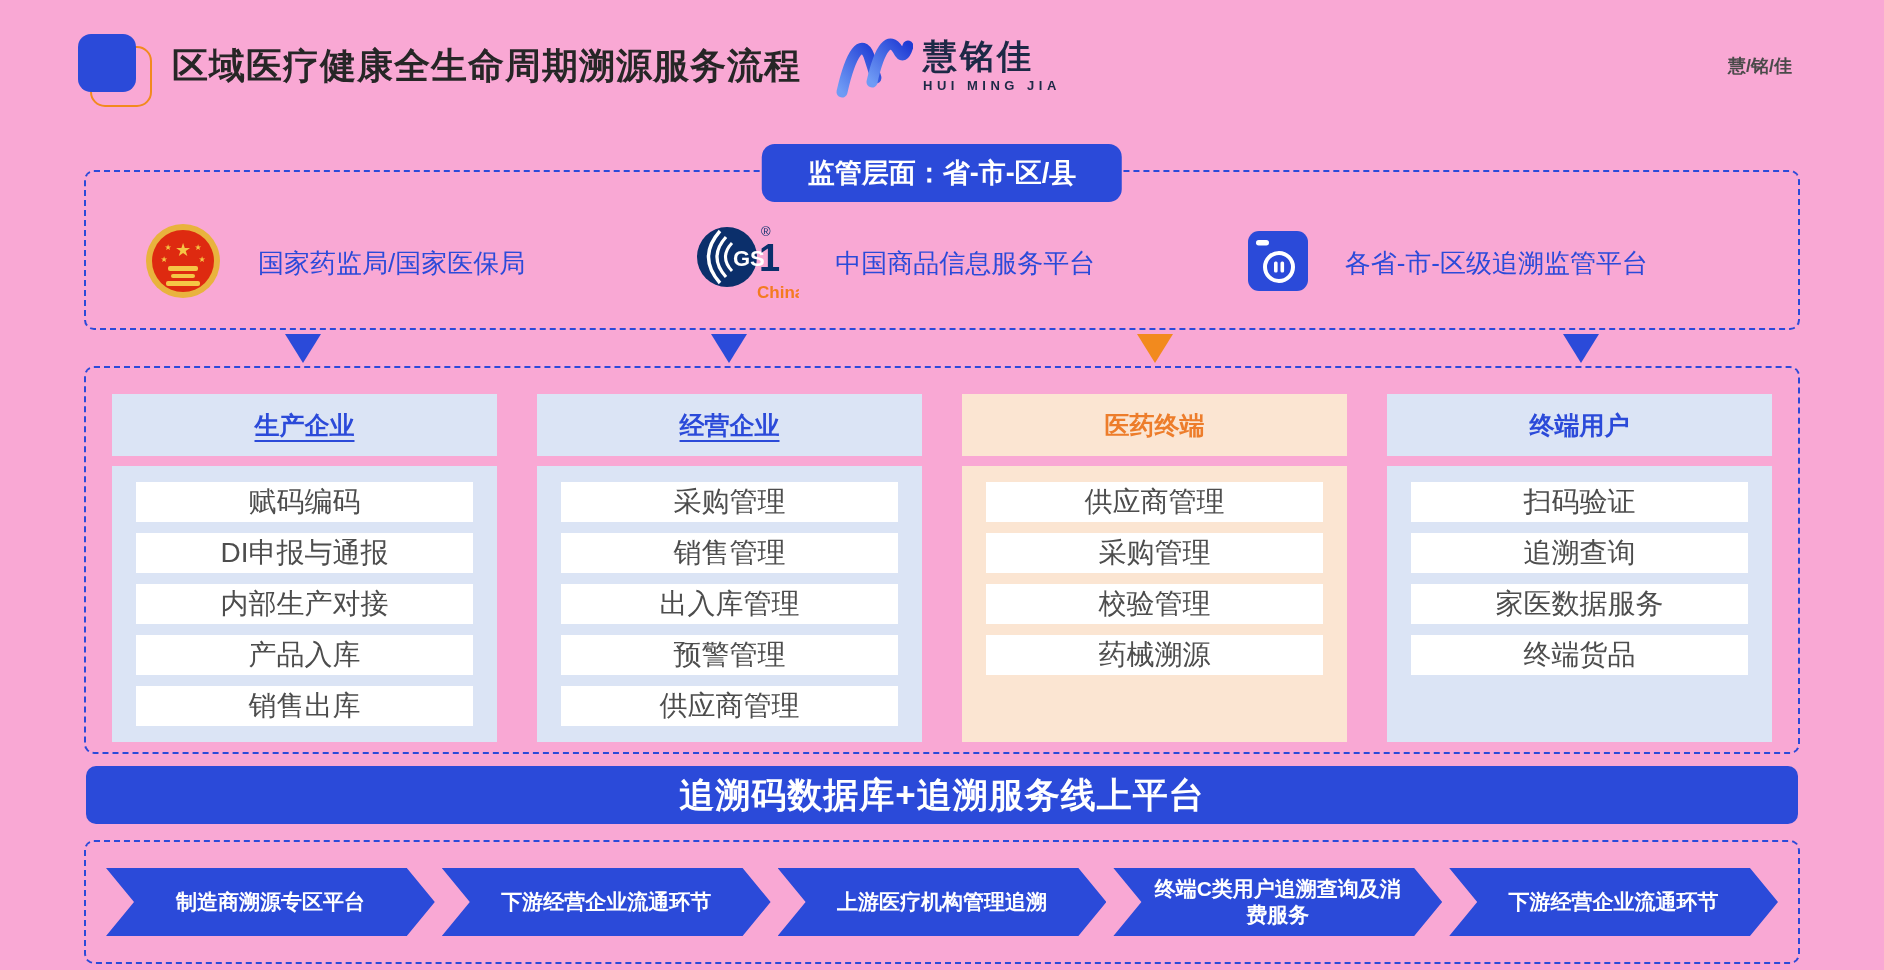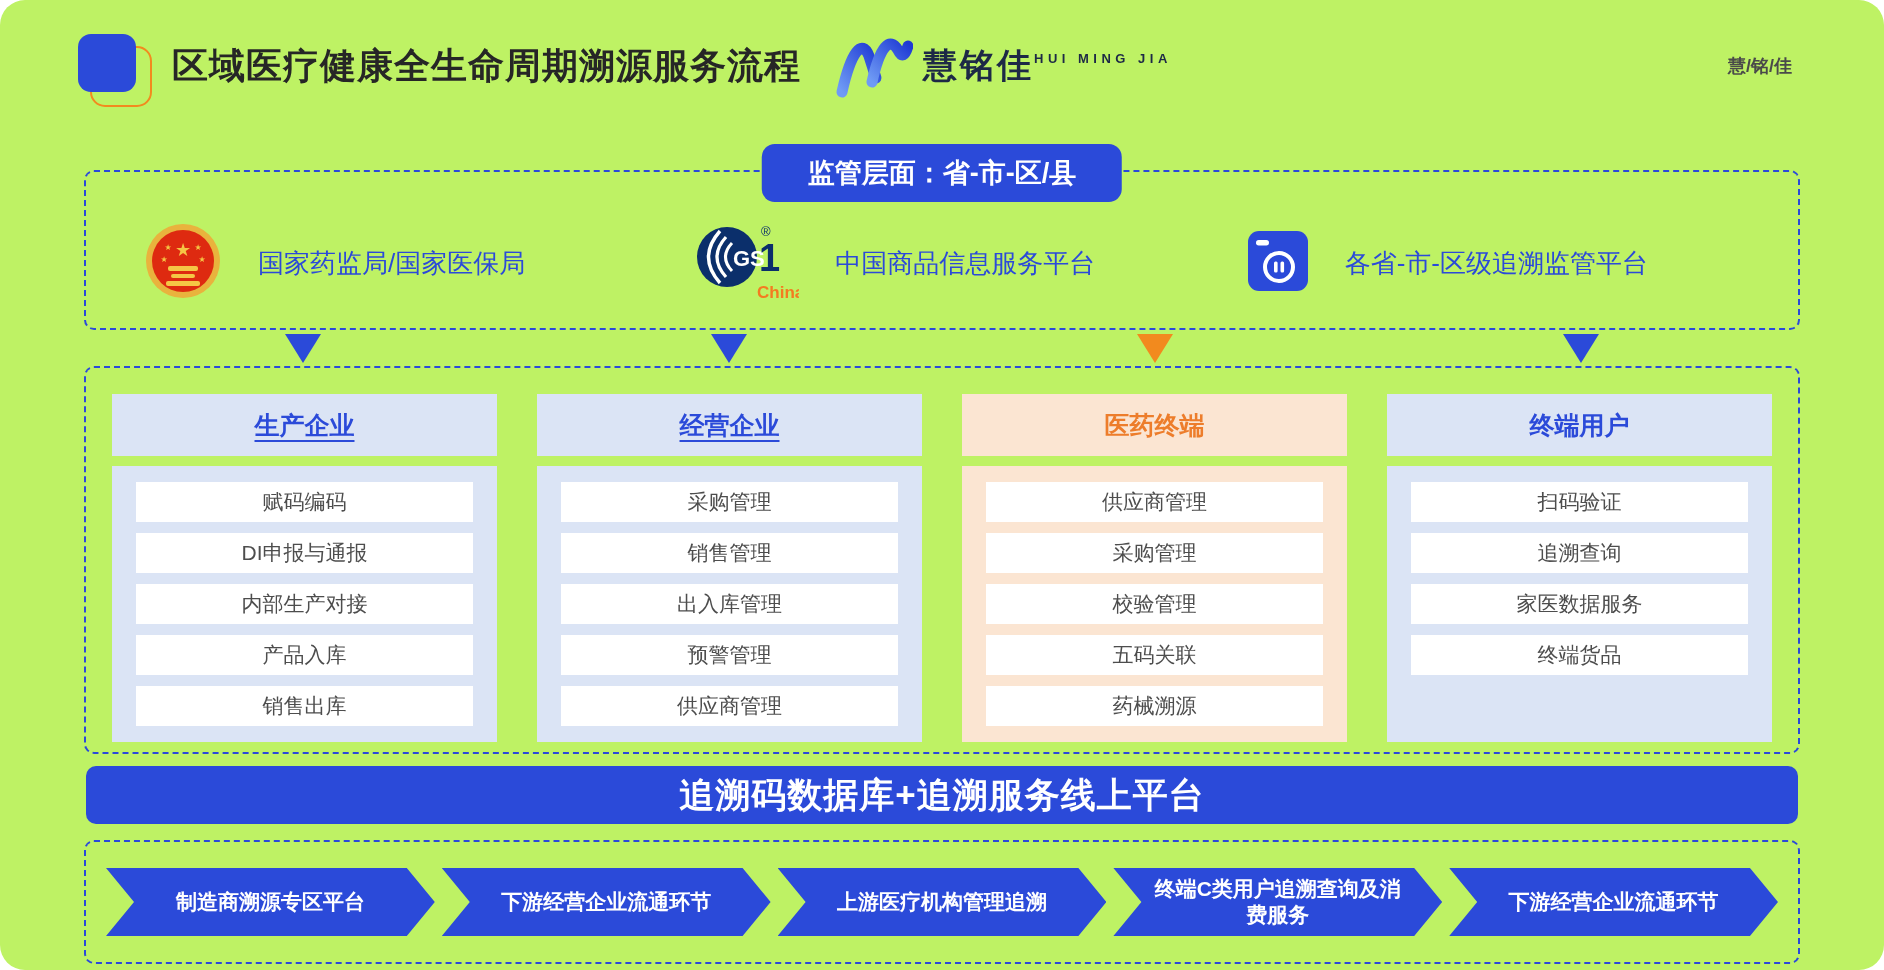--- a/index.html
+++ b/index.html
@@ -7,30 +7,30 @@
     --orange:#f28a1e;
     --panel-blue:#dbe4f5;
     --panel-orange:#fbe5d2;
     --ink:#262626;
     --cell-ink:#4d4d4d;
     --navy:#1d2946;
     --gs1-navy:#0b2f6b;
   }
   *{margin:0;padding:0;box-sizing:border-box;}
   body{background:#fff;font-family:"Liberation Sans","DejaVu Sans",sans-serif;}
-  .page{width:1884px;height:970px;background:#bef264;overflow:hidden;position:relative;border-radius:25px;}
+  .page{width:1884px;height:970px;background:#f9a8d4;overflow:hidden;position:relative;}
 
   
   .header{display:flex;align-items:center;height:106px;padding:26px 92px 0 78px;}
   .header-icon{position:relative;width:64px;height:64px;flex:none;margin-right:30px;}
   .header-icon .ghost{position:absolute;left:12px;top:12px;right:-10px;bottom:-9px;border:2.5px solid var(--orange);border-radius:15px;}
   .header-icon .card{position:absolute;left:0;top:0;width:58px;height:58px;background:var(--primary);border-radius:13px;}
   .title{font-size:36px;font-weight:600;color:var(--ink);letter-spacing:1px;white-space:nowrap;}
   .logo{display:flex;align-items:center;margin-left:34px;gap:10px;}
-  .logo-texts{display:flex;flex-direction:row;line-height:1.05;}
+  .logo-texts{display:flex;flex-direction:column;line-height:1.05;}
   .logo-cn{font-size:34px;font-weight:800;color:var(--navy);letter-spacing:3px;}
   .logo-en{font-size:13px;font-weight:700;color:var(--navy);letter-spacing:4.5px;margin-top:4px;}
   .watermark{margin-left:auto;font-size:18px;color:#4a4a4a;font-weight:bold;}
 
   
   .dashed{margin:0 84px;border:2px dashed var(--primary);border-radius:10px;}
 
   
   .section-reg{margin-top:64px;height:160px;position:relative;}
   .badge{position:absolute;top:-28px;left:50%;transform:translateX(-50%);
@@ -53,21 +53,21 @@
   .col{display:flex;flex-direction:column;min-width:0;}
   .col-header{flex:none;height:62px;display:flex;align-items:center;justify-content:center;
     font-size:25px;font-weight:600;margin-bottom:10px;}
   .theme-blue .col-header{background:var(--panel-blue);color:var(--primary);}
   .theme-orange .col-header{background:var(--panel-orange);color:#ed7d2b;}
   .col-header.underlined span{text-decoration:underline;text-decoration-thickness:2px;text-underline-offset:6px;}
   .col-body{flex:1;padding:16px 24px;display:flex;flex-direction:column;gap:11px;}
   .theme-blue .col-body{background:var(--panel-blue);}
   .theme-orange .col-body{background:var(--panel-orange);}
   .cell{flex:none;height:40px;background:#fff;display:flex;align-items:center;justify-content:center;
-    font-size:21px;color:var(--cell-ink);white-space:nowrap;}
+    font-size:28px;color:var(--cell-ink);white-space:nowrap;}
 
   
   .banner{margin:12px 86px 0;height:58px;background:var(--primary);border-radius:10px;
     display:flex;align-items:center;justify-content:center;color:#fff;font-size:35px;font-weight:600;letter-spacing:1px;}
 
   
   .section-flow{margin-top:16px;height:124px;padding:26px 20px;display:flex;gap:7px;align-items:stretch;}
   .chev{flex:1;background:var(--primary);color:#fff;display:flex;align-items:center;justify-content:center;
     text-align:center;font-size:21px;font-weight:700;line-height:1.25;padding:0 40px;
     clip-path:polygon(0 0,calc(100% - 28px) 0,100% 50%,calc(100% - 28px) 100%,0 100%,28px 50%);}
@@ -205,21 +205,20 @@
     </div>
 
     <div class="col theme-orange">
       <div class="col-header">
         <span>医药终端</span>
       </div>
       <div class="col-body">
         <div class="cell">供应商管理</div>
         <div class="cell">采购管理</div>
         <div class="cell">校验管理</div>
-        <div class="cell">五码关联</div>
         <div class="cell">药械溯源</div>
       </div>
     </div>
 
     <div class="col theme-blue">
       <div class="col-header">
         <span>终端用户</span>
       </div>
       <div class="col-body">
         <div class="cell">扫码验证</div>

